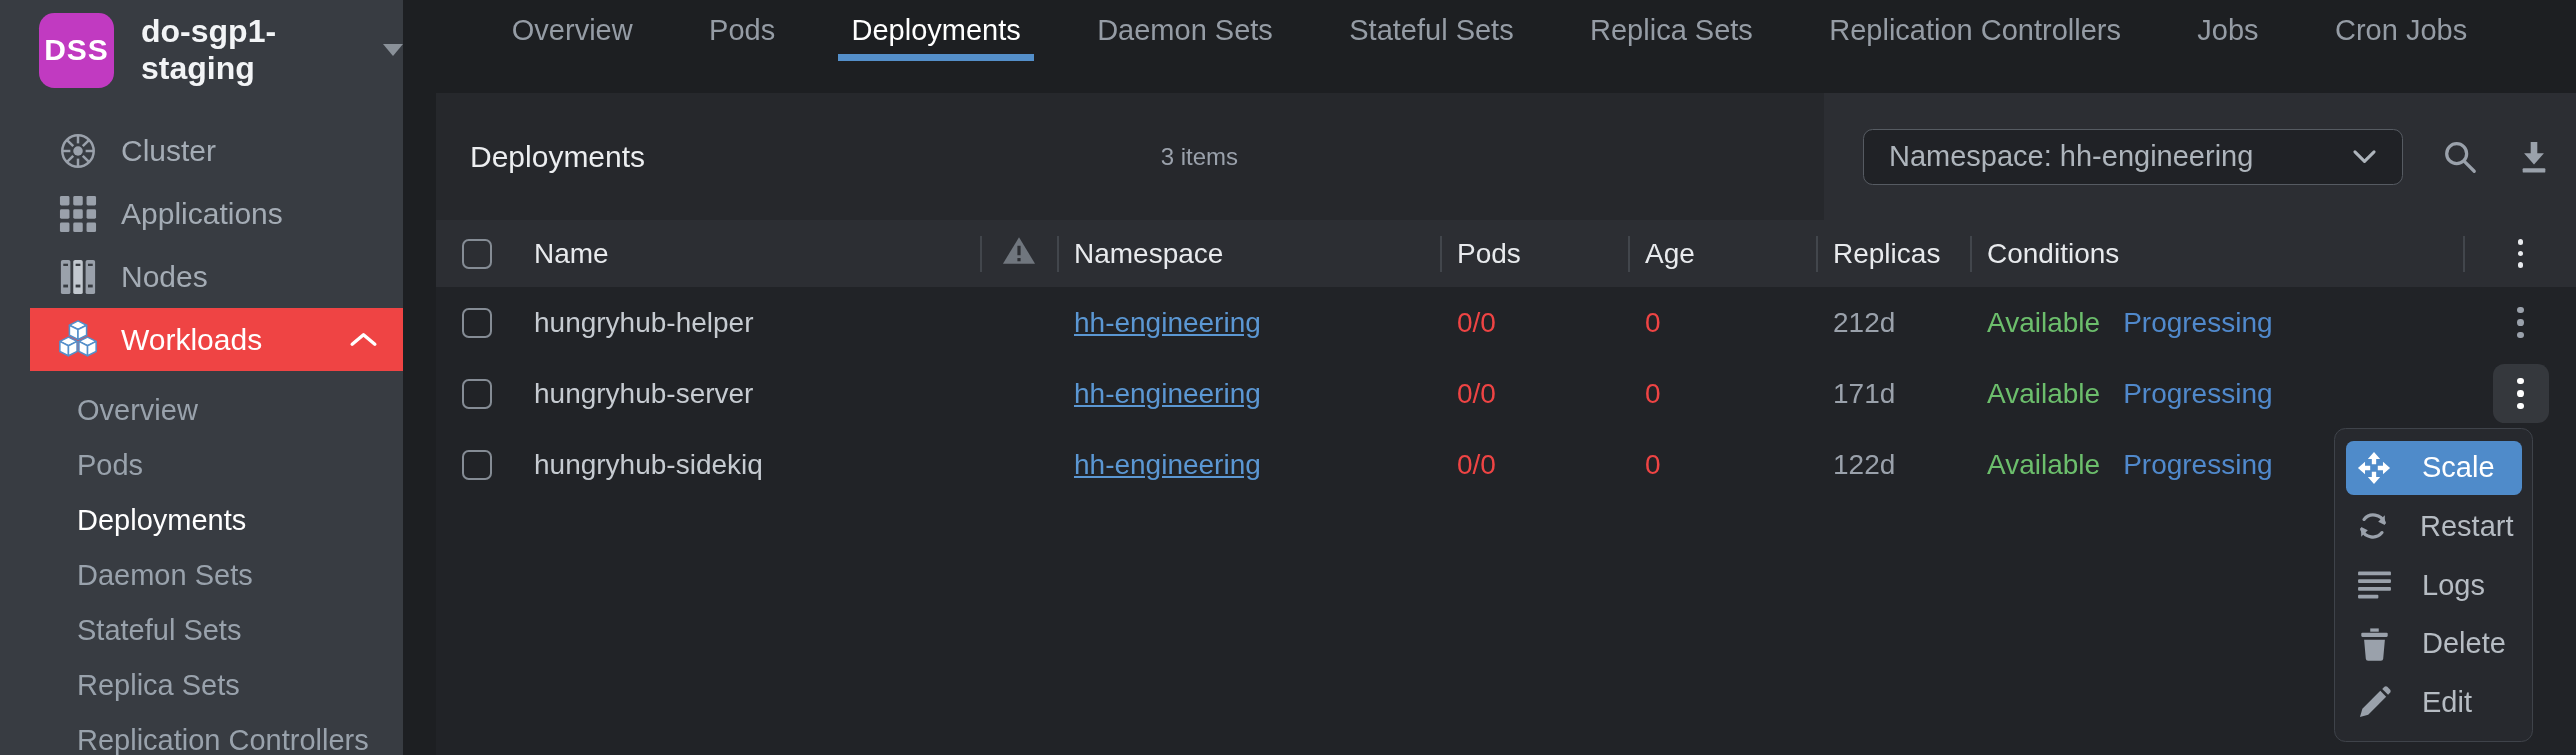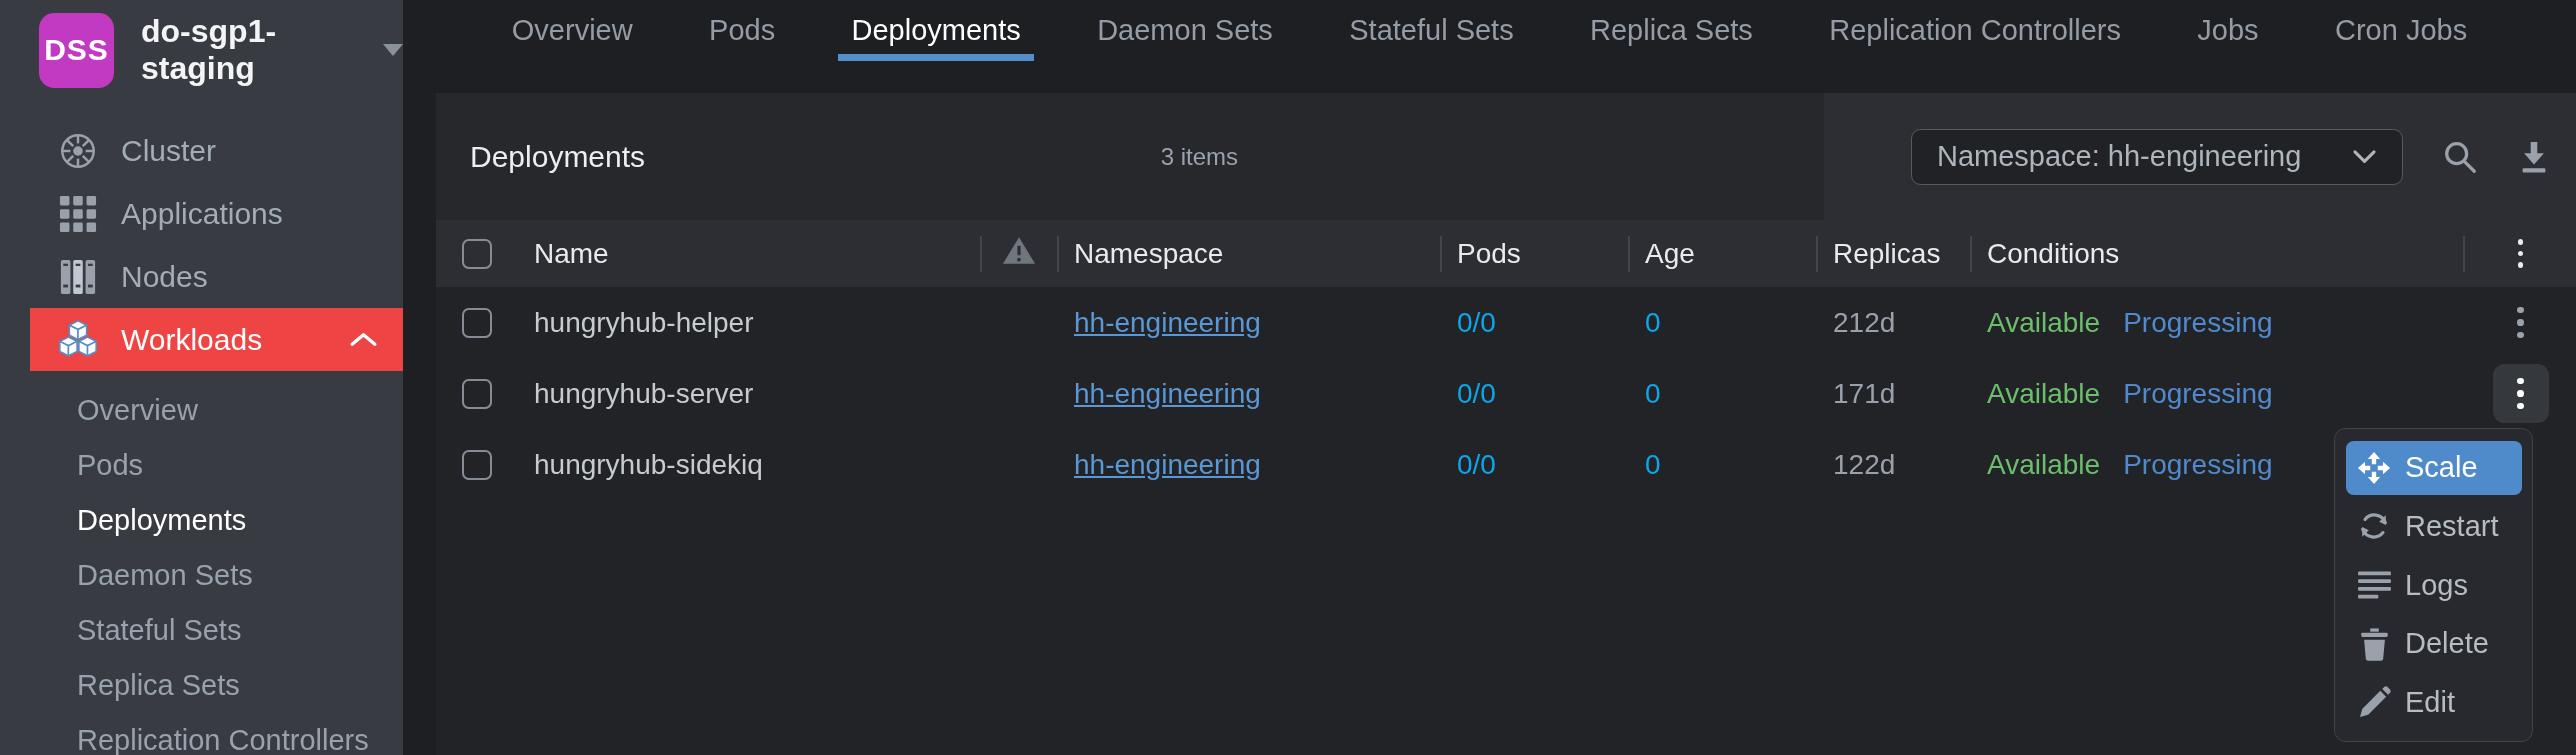--- a/index.html
+++ b/index.html
@@ -33,46 +33,46 @@
   .tab { display:flex; align-items:center; font-size:29px; color:#959ca5; position:relative; padding:0 7.7px; cursor:pointer; white-space:nowrap; }
   .tab.active { color:#ffffff; }
   .tab.active::after { content:""; position:absolute; left:-5.7px; right:-5.7px; bottom:0; height:6.7px; background:#548fca; }
 
   .content { position:absolute; left:33px; top:93px; right:0; bottom:0; display:flex; flex-direction:column; }
   .band { flex:0 0 127px; display:flex; }
   .title-block { width:1388px; box-sizing:border-box; background:#26282c; display:flex; align-items:center; padding:0 34px; position:relative; }
   .page-title { color:#eceef0; font-size:30px; }
   .items-count { position:absolute; left:55%; transform:translateX(-50%); color:#9aa1ab; font-size:24px; }
   .filter-block { flex:1; background:#2c2e33; display:flex; align-items:center; justify-content:flex-end; padding-right:25px; gap:38px; }
-  .ns-select { width:492px; height:56px; box-sizing:border-box; border:1.9px solid #565b62; border-radius:9.6px; background:#202226; display:flex; align-items:center; padding:0 25px; color:#aeb5bc; font-size:29px; cursor:pointer; }
+  .ns-select { width:540px; height:56px; box-sizing:border-box; border:1.9px solid #565b62; border-radius:9.6px; background:#202226; display:flex; align-items:center; padding:0 25px; color:#aeb5bc; font-size:29px; cursor:pointer; }
   .ns-select .chev { margin-left:auto; display:flex; }
   .tool-icon { display:flex; align-items:center; cursor:pointer; }
 
   .grid { display:grid; grid-template-columns:81px 463px 77px 383px 188px 188px 154px 493px 115px; align-items:center; }
   .thead { flex:0 0 67px; background:#2c2e33; color:#e8eaed; font-size:28px; font-weight:500; }
   .cell { padding-left:17px; position:relative; height:100%; display:flex; align-items:center; box-sizing:border-box; }
   .cell.c-center { justify-content:center; padding-left:0; }
   .sep::before { content:""; position:absolute; left:0; top:50%; transform:translateY(-50%); width:1.9px; height:36px; background:#42464c; }
   .tbody { flex:1; background:#212327; display:flex; flex-direction:column; }
   .row { flex:0 0 71px; font-size:28px; color:#c6cbd1; }
   .checkbox { width:26px; height:26px; border:2.9px solid #858c95; border-radius:6.7px; cursor:pointer; }
   .ns-link { color:#5b97d3; text-decoration:underline; cursor:pointer; }
-  .muted { color:#0ea5e9; }
+  .muted { color:#ef4444; }
   .age { color:#9aa1ab; }
   .cond-available { color:#6cbe6c; }
   .cond-progressing { color:#5089cc; margin-left:23px; }
   .kebab { width:56px; height:59px; display:flex; flex-direction:column; gap:5.7px; align-items:center; justify-content:center; border-radius:11.5px; cursor:pointer; }
   .kebab i { width:6.7px; height:6.7px; border-radius:50%; background:#9aa1ab; }
   .thead .kebab i { background:#e8eaed; width:5.7px; height:5.7px; }
   .kebab.active { background:#35383d; }
   .kebab.active i { background:#ffffff; }
 
   
   .menu { position:absolute; left:1931px; top:428px; width:199px; box-sizing:border-box; background:#27292e; border:1.9px solid #3f434a; border-radius:11.5px; padding:11.5px 10.5px; display:flex; flex-direction:column; gap:4.8px; z-index:6; }
-  .menu-item { height:54px; display:flex; align-items:center; gap:13px; padding:0 10.5px; color:#b6bcc3; font-size:29px; border-radius:7.7px; cursor:pointer; white-space:nowrap; }
+  .menu-item { height:54px; display:flex; align-items:center; gap:30px; padding:0 10.5px; color:#b6bcc3; font-size:29px; border-radius:7.7px; cursor:pointer; white-space:nowrap; }
   .menu-item.active { background:#4f8bca; color:#ffffff; }
   .menu-item .mi { width:36px; display:flex; justify-content:center; align-items:center; }
 </style>
 </head>
 <body>
 
 <div class="app">
 
   <aside class="sidebar">
     <div class="cluster-row">

